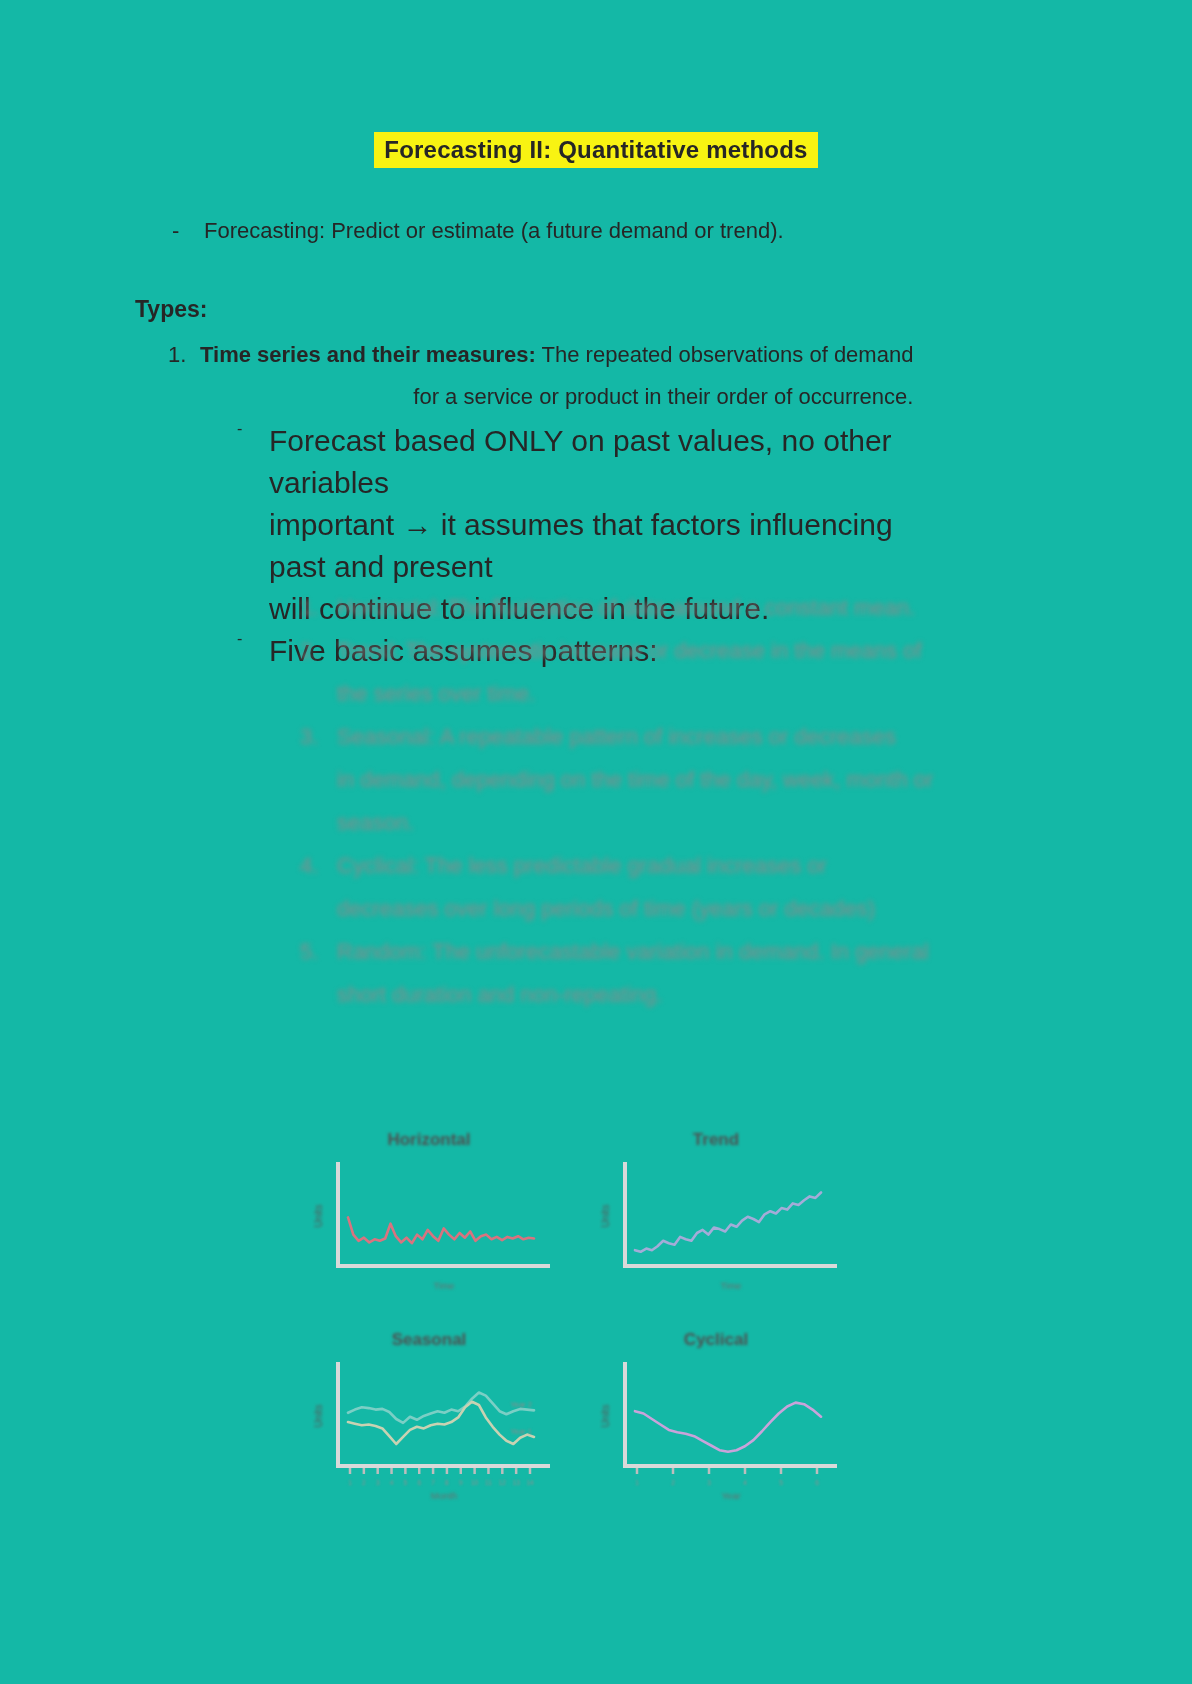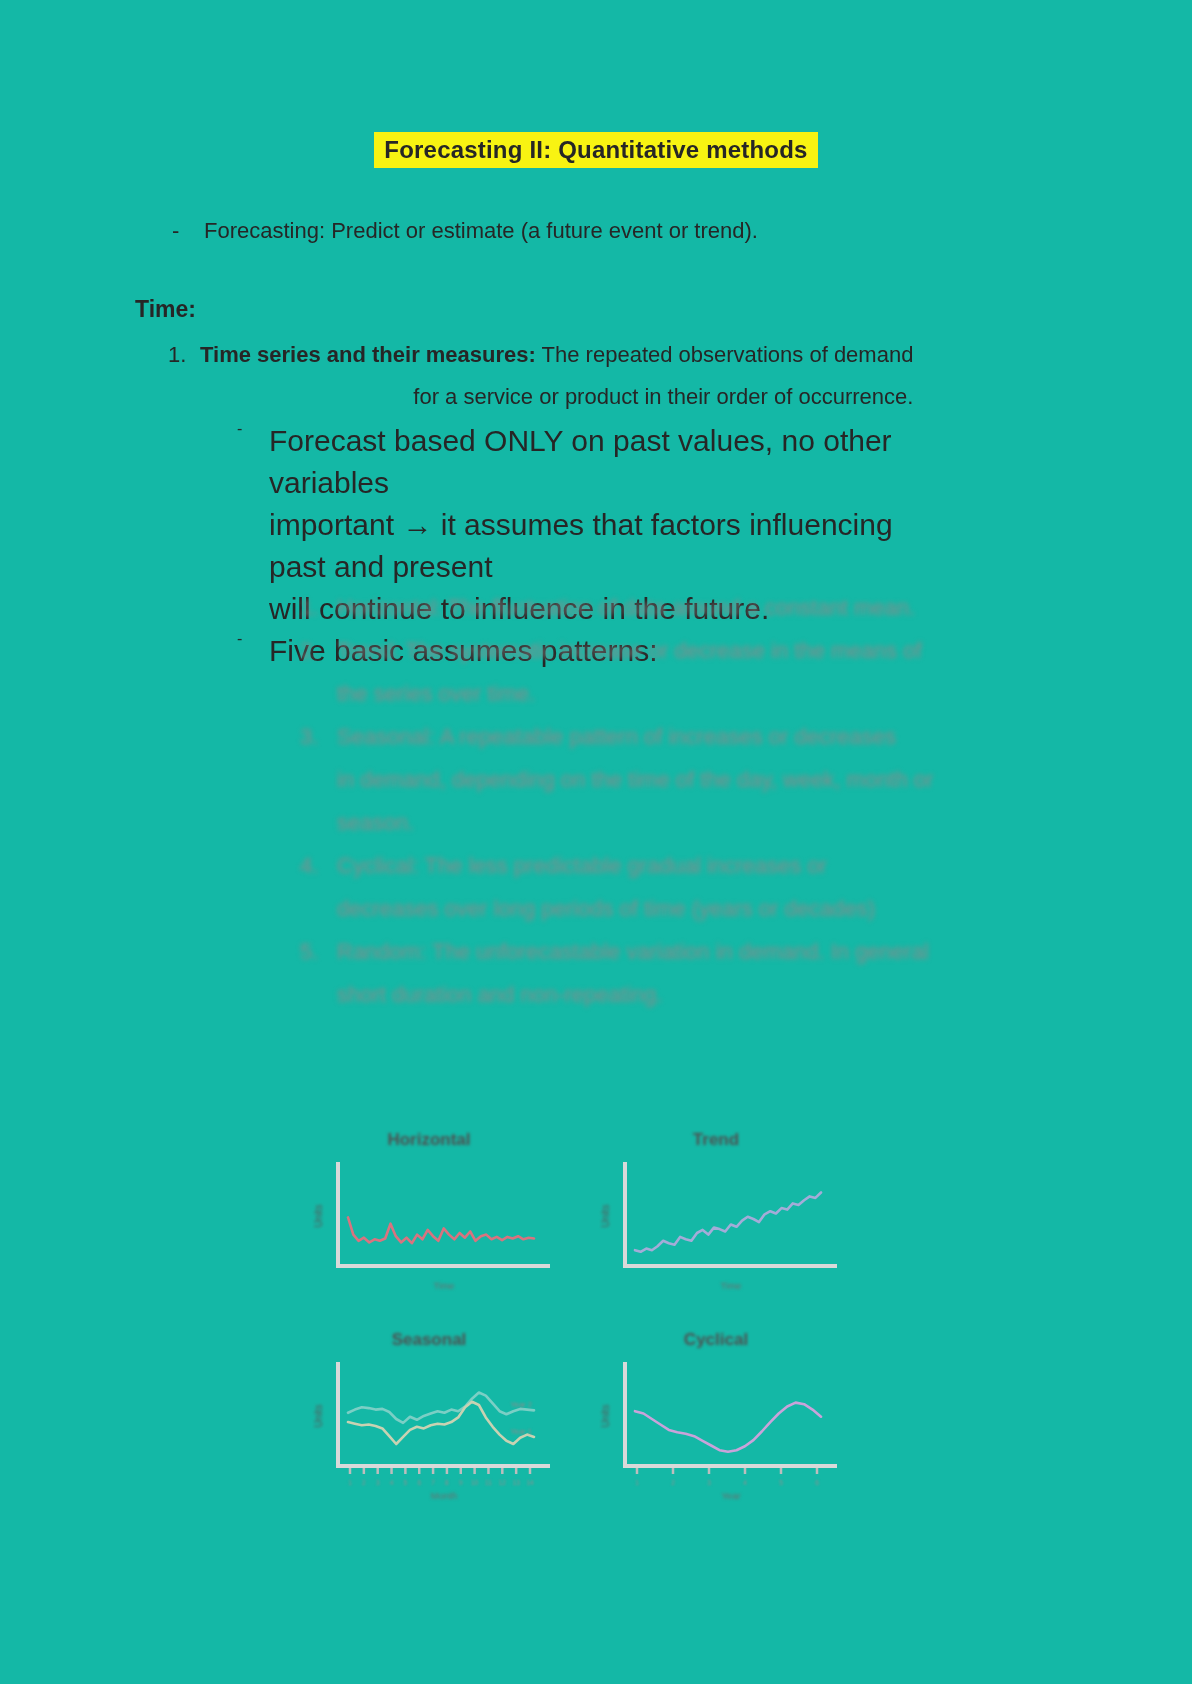--- a/index.html
+++ b/index.html
@@ -43,24 +43,24 @@
 <body>
 
 <div class="page">
 
   <div class="title-row">
     <span class="title-hl">Forecasting II: Quantitative methods</span>
   </div>
 
   <div class="intro textline">
     <span class="dash">-</span>
-    <span>Forecasting: Predict or estimate (a future event or trend).</span>
-  </div>
-
-  <div class="types-heading">Time:</div>
+    <span>Forecasting: Predict or estimate (a future demand or trend).</span>
+  </div>
+
+  <div class="types-heading">Types:</div>
 
   <div class="num-item">
     <span class="num">1.</span>
     <div class="num-lines">
       <div><b>Time series and their measures:</b> <span>The repeated observations of demand</span></div>
       <div>for a service or product in their order of occurrence.</div>
     </div>
   </div>
 
   <div class="subs">

